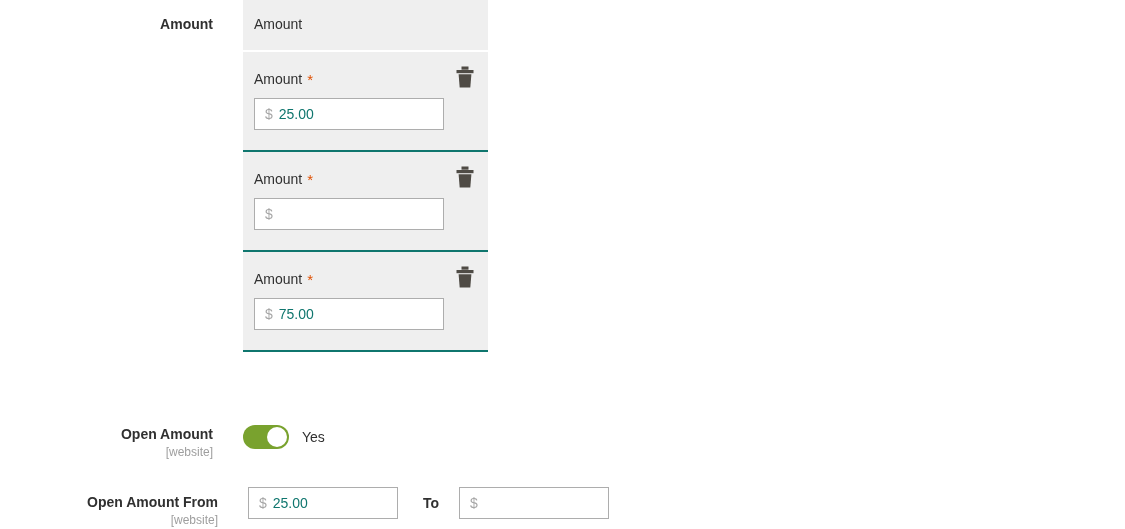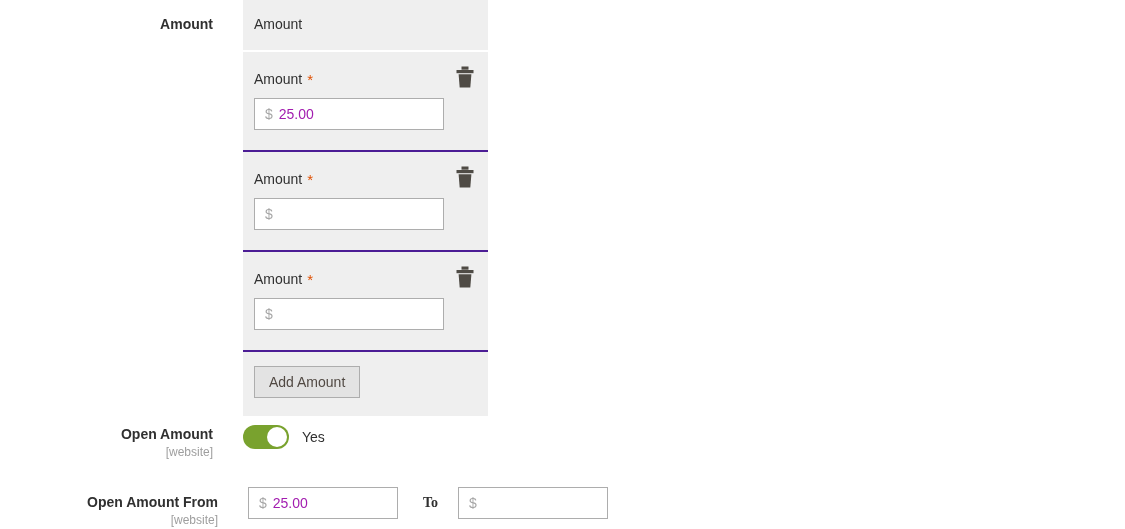--- a/index.html
+++ b/index.html
@@ -54,21 +54,21 @@
     padding: 16px 0 0 11px;
     box-sizing: border-box;
     font-size: 14px;
     color: #303030;
     border-bottom: 2px solid #ffffff;
   }
   .amount-record {
     position: relative;
     padding: 18px 0 20px 11px;
     box-sizing: border-box;
-    border-bottom: 2px solid #4c1d95;
+    border-bottom: 2px solid #0f766e;
   }
   .amount-record-label {
     font-size: 14px;
     color: #303030;
     line-height: 18px;
     margin-bottom: 9px;
   }
   .required-mark {
     color: #e04f00;
     font-size: 15px;
@@ -93,21 +93,21 @@
     background: transparent;
     user-select: none;
   }
   .addon-field {
     flex: 1;
     border: 0;
     outline: none;
     background: transparent;
     font-family: "Liberation Sans", sans-serif;
     font-size: 14px;
-    color: #a21caf;
+    color: #0f766e;
     padding: 0;
     min-width: 0;
   }
   .delete-btn {
     position: absolute;
     right: 12px;
     top: 13px;
     width: 22px;
     height: 24px;
     border: 0;
@@ -217,33 +217,31 @@
       </svg>
     </button>
   </div>
 
   <div class="amount-record">
     <div class="amount-record-label">
       <span>Amount</span><span class="required-mark">*</span>
     </div>
     <div class="addon-input">
       <span class="addon-prefix">$</span>
+      <input class="addon-field" type="text" value="75.00" style="">
     </div>
     <button class="delete-btn">
       <svg width="22" height="24" viewBox="0 0 22 24">
         <rect x="7.5" y="1.5" width="7" height="3.2" fill="#4f4b45"></rect>
         <rect x="2.5" y="5" width="17" height="3.2" fill="#4f4b45"></rect>
         <path d="M4.6 9.2 h12.8 l-1.1 13.2 h-10.6 Z" fill="#4f4b45"></path>
       </svg>
     </button>
   </div>
 
-  <div class="panel-footer">
-    <button class="btn-secondary">Add Amount</button>
-  </div>
 </div>
 
 <div class="field-row" style="left:0px; top:425px; width:488px;">
   <div class="field-label" style="width:213px;">
     <span>Open Amount</span>
     <span class="scope">[website]</span>
   </div>
   <div class="toggle-wrap" style="margin-left:30px;">
     <div class="toggle">
       <span class="knob"></span>
@@ -256,18 +254,18 @@
   <div class="field-label" style="width:213px; line-height:18px; padding-top:6px;">
     <span>Open Amount From</span>
     <span class="scope">[website]</span>
   </div>
 
   <div class="addon-input" style="margin-left:30px; width:150px;">
     <span class="addon-prefix">$</span>
     <input class="addon-field" type="text" value="25.00" style="">
   </div>
 
-  <span class="inline-label" style="margin-left:25px;font-family:Liberation Serif, serif;">To</span>
+  <span class="inline-label" style="margin-left:25px;">To</span>
 
   <div class="addon-input" style="margin-left:20px; width:150px;">
     <span class="addon-prefix">$</span>
   </div>
 </div>
 
 </body></html>

